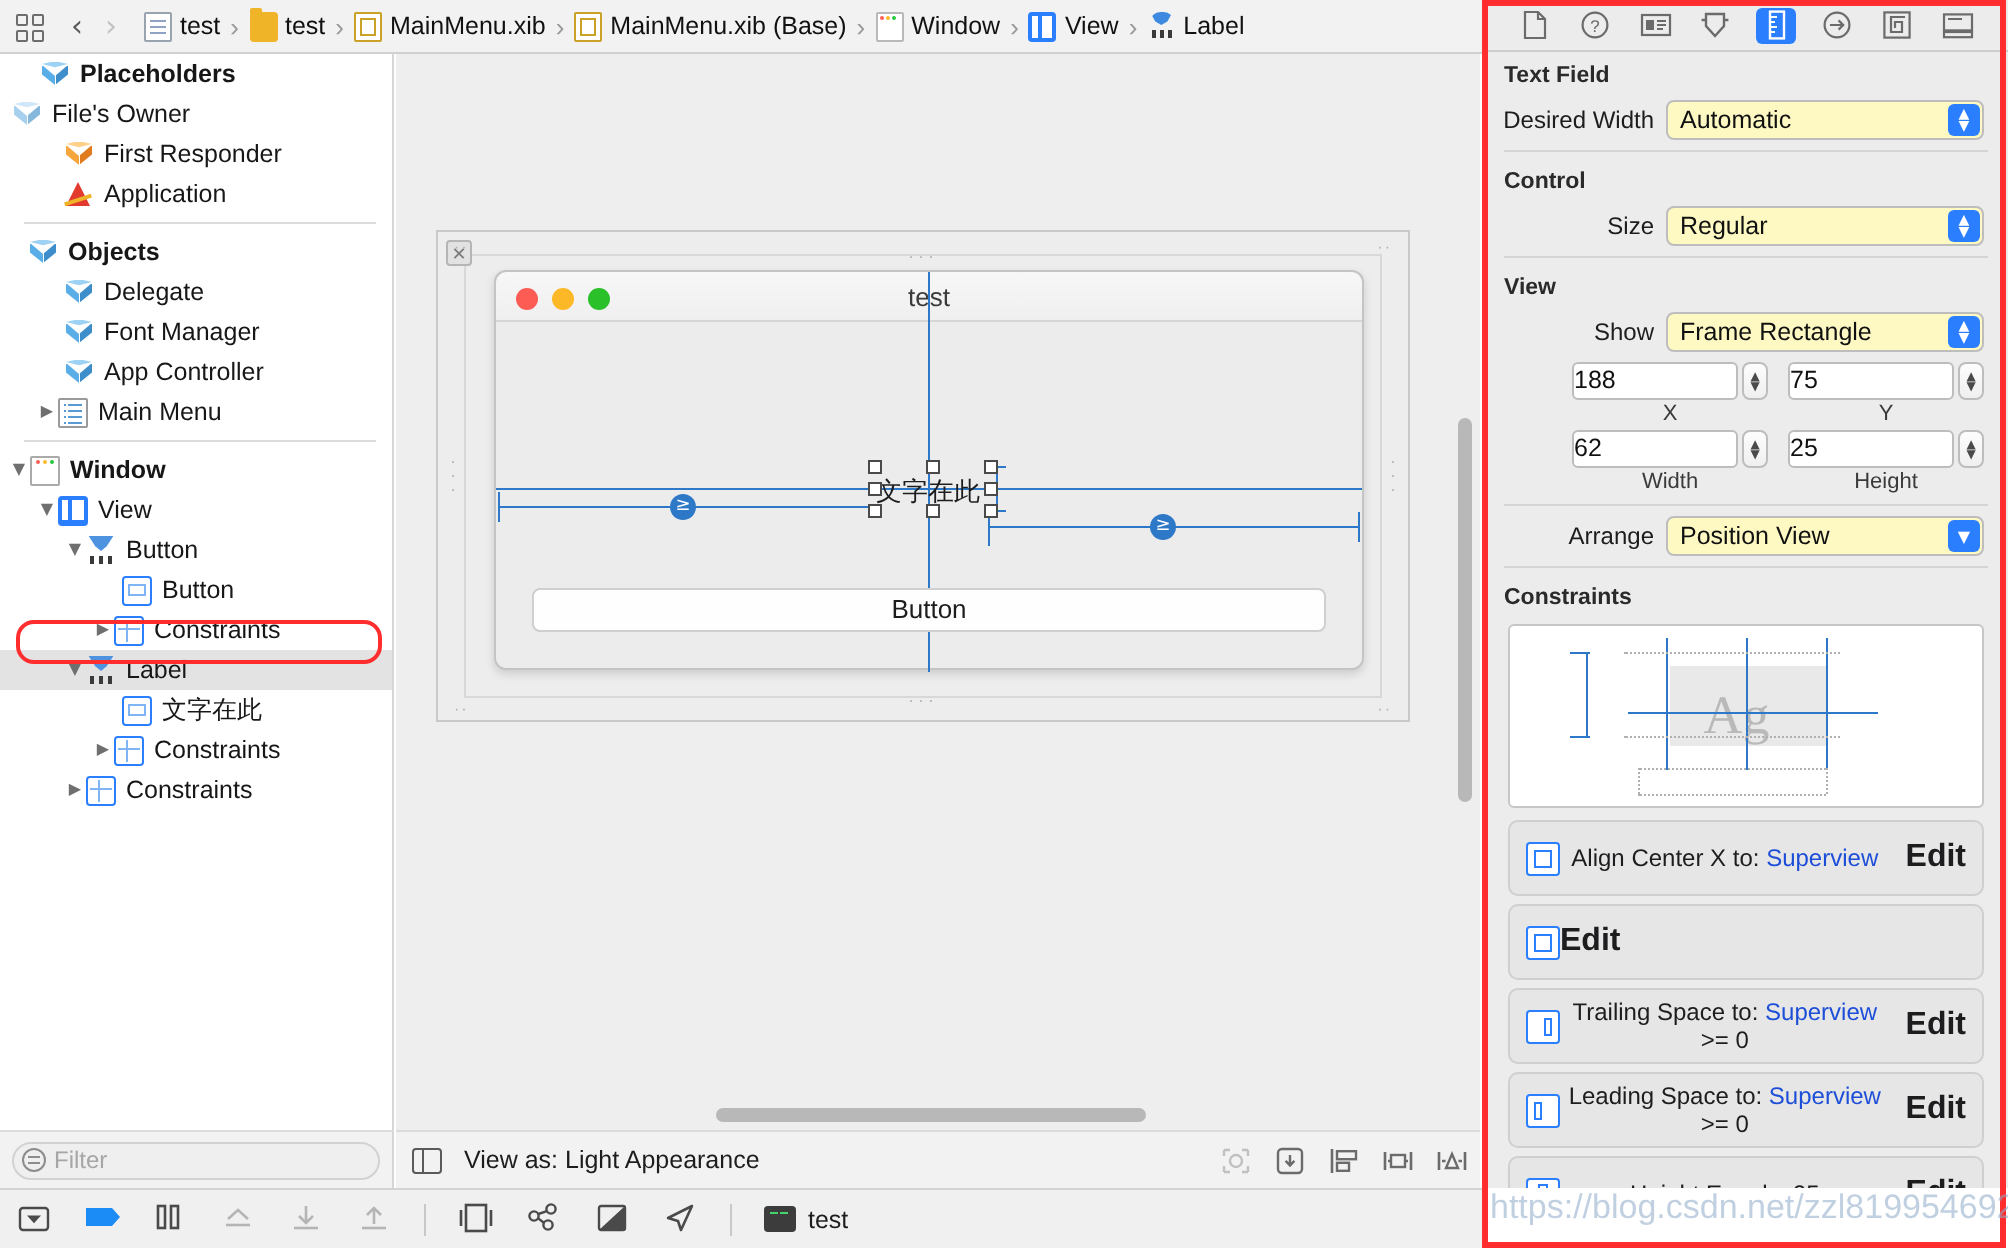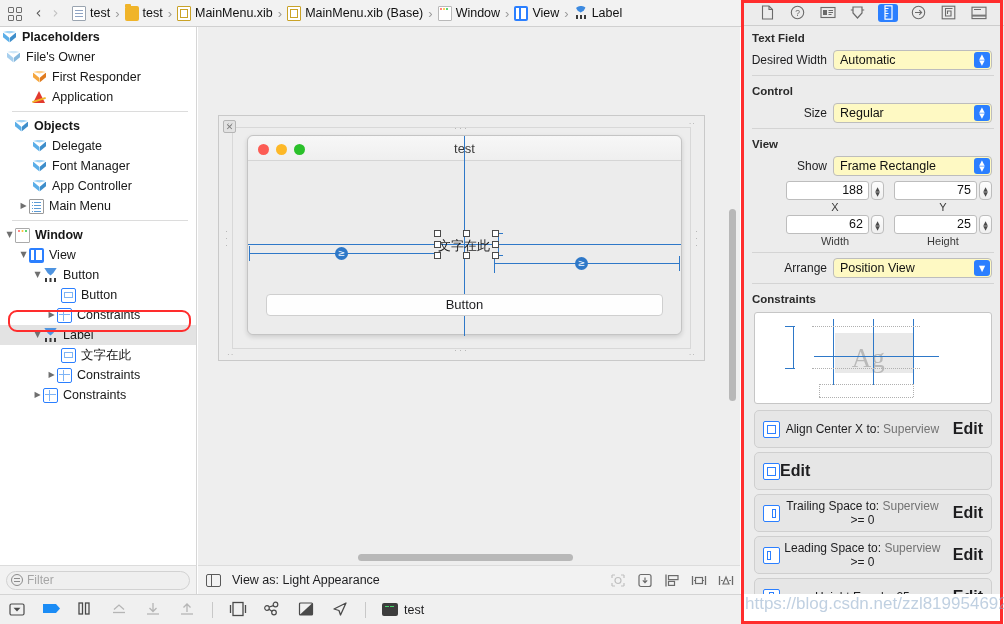--- a/index.html
+++ b/index.html
@@ -377,21 +377,21 @@
     display:flex; align-items:center; justify-content:center;
     color:#fff; font-size:8px; font-family:"DejaVu Sans", sans-serif;
   }
 
   .num-grid { padding: 3px 12px 0 0; }
   .num-line { display:flex; gap:10px; justify-content:flex-end; }
   .num-cell { width:98px; }
   .num-field-wrap { display:flex; align-items:center; gap:2px; }
   .num-field {
     flex:1; height:19px; background:#fff; border:1px solid #bdbdbd; border-radius:3px;
-    text-align:right; padding-right:5px; font-size:12.5px; line-height:17px; color:#111;
+    padding-right:5px; font-size:12.5px; line-height:17px; color:#111;
   }
   .num-step {
     width:13px; height:19px; background:linear-gradient(#fdfdfd,#efefef);
     border:1px solid #bdbdbd; border-radius:4px; flex:none;
     display:flex; flex-direction:column; align-items:center; justify-content:center;
     font-size:6px; line-height:5px; color:#4a4a4a; font-family:"DejaVu Sans", sans-serif;
   }
   .num-cap { text-align:center; font-size:11px; color:#3a3a3a; padding-top:1px; }
 
   .constraints-canvas {
@@ -423,21 +423,21 @@
     content:''; position:absolute; left:3px; top:3px; right:3px; bottom:3px;
     border:1.3px solid #2b7fff;
   }
   .cons-ico.lead::after { left:3px; right:8px; }
   .cons-ico.trail::after { left:8px; right:3px; }
   .cons-ico.height::after { left:5px; right:5px; top:2px; bottom:2px; border-width:1.2px; }
   .cons-mid {
     flex:1; text-align:center; padding-right:8px;
   }
   .cons-line1 { font-size:12px; color:#1d1d1f; }
-  .cons-line1 .grey { color:#737373;margin-top:6px; }
+  .cons-line1 .grey { color:#1d4ed8;margin-top:6px; }
   .cons-line2 { font-size:12px; color:#1d1d1f; }
   .cons-edit { font-size:16px; font-weight:bold; color:#1d1d1f; flex:none; }
 
   .insp-red-frame {
     position:absolute; left:741px; top:0; width:262px; height:624px;
     border:3px solid #ff2d2d; pointer-events:none; box-sizing:border-box;
   }
   .watermark {
     position:absolute; left:745px; top:594px; width:260px;
     text-align:center; font-size:17px; color:rgba(140,170,200,0.55);
@@ -521,21 +521,21 @@
             <i class="dots"></i>
           </span>
         <span class="bc-label">Label</span>
       </div>
 
     </div>
   </div>
 
   <div class="sidebar">
 
-    <div class="tree-row" style="padding-left:2px">
+    <div class="tree-row" style="padding-left:20px">
       <span class="tree-ico ico-cube">
           <i class="top"></i>
           <i class="l"></i>
           <i class="r"></i>
         </span>
       <span class="tree-label bold">Placeholders</span>
     </div>
     <div class="tree-row" style="">
       <span class="tree-ico ico-cube pale">
           <i class="top"></i>

